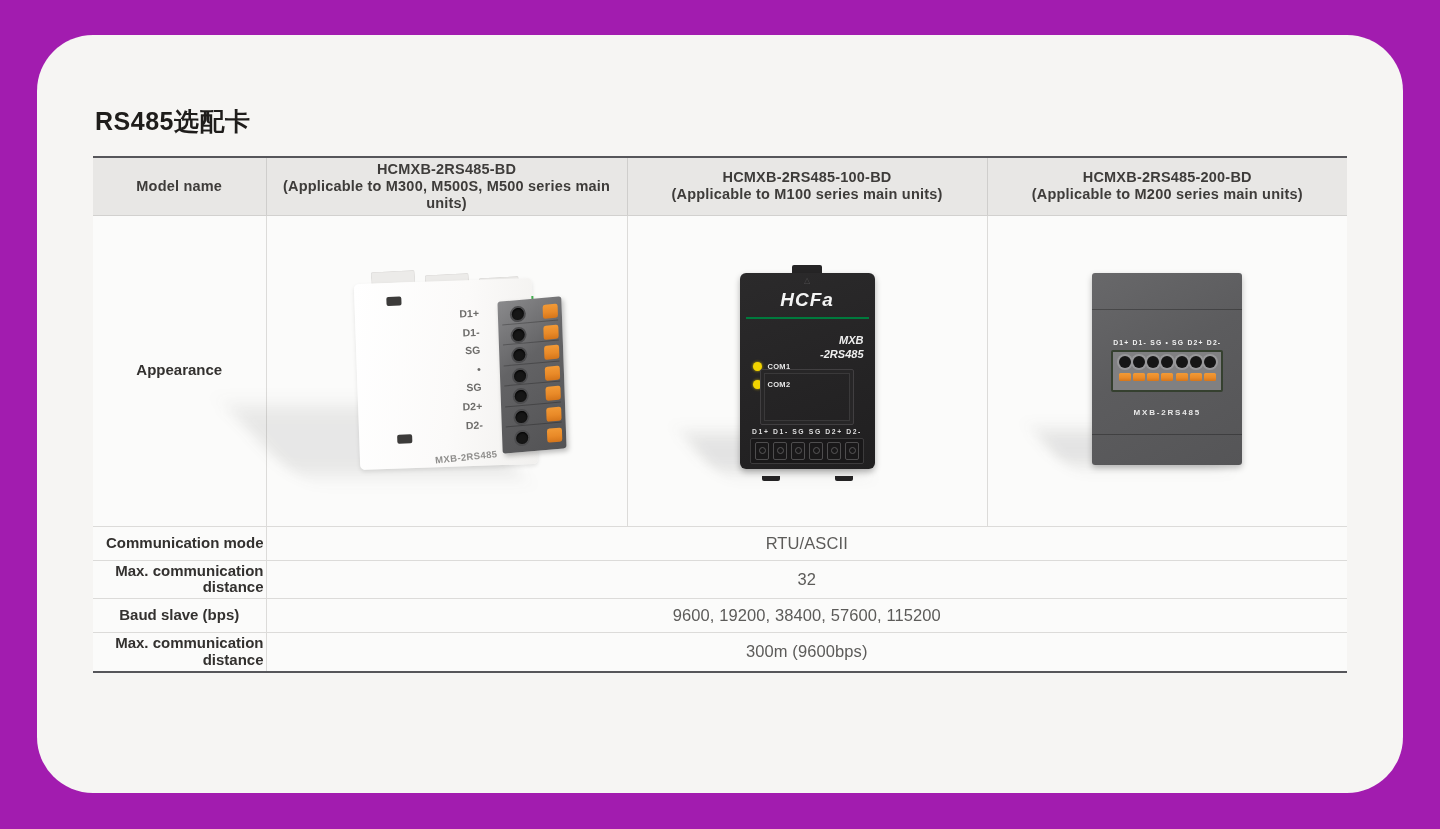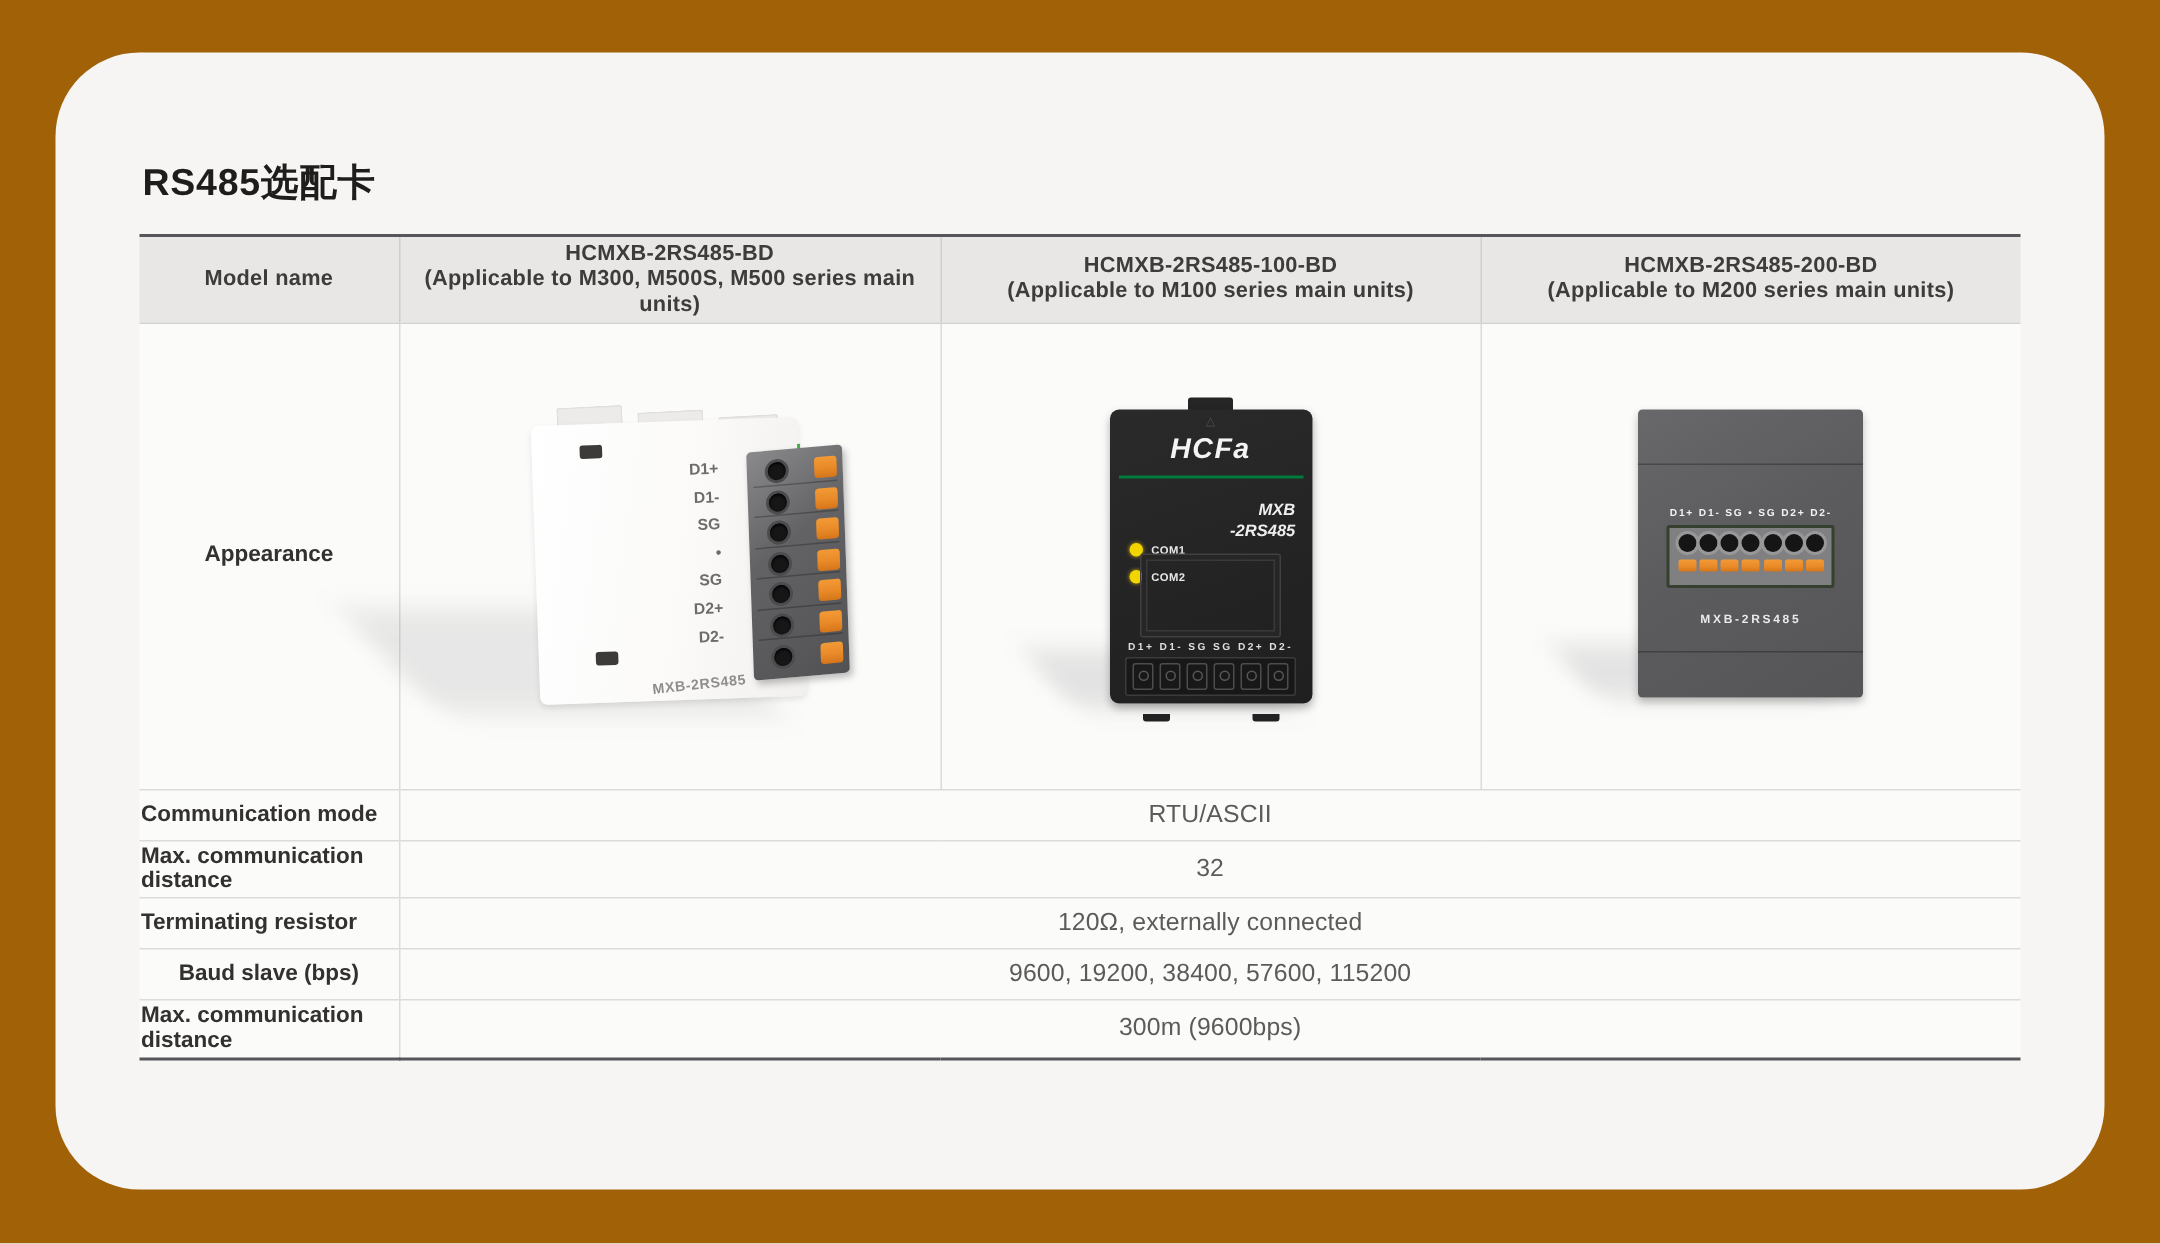--- a/index.html
+++ b/index.html
@@ -9,35 +9,35 @@
     --border-dark:#56565a;
     --border-light:#dcdbd9;
     --text-dark:#33312f;
     --text-value:#5c5b59;
     --accent-orange:#e98a28;
     --led-yellow:#f2d400;
     --brand-green:#007a3d;
   }
   *{margin:0;padding:0;box-sizing:border-box;}
   html,body{width:1440px;height:829px;background:#ffffff;font-family:"Liberation Sans",sans-serif;}
-  .page{position:relative;width:1440px;height:829px;background:#a16207;overflow:hidden;}
+  .page{position:relative;width:1440px;height:829px;background:#a21caf;overflow:hidden;}
   .card{position:absolute;left:37px;top:35px;width:1366px;height:758px;background:var(--card-bg);border-radius:56px;}
   .page-title{position:absolute;left:58px;top:70px;font-size:25px;font-weight:bold;color:#1f1d1b;letter-spacing:0.5px;}
 
   table.spec{position:absolute;left:56px;top:121px;width:1254px;border-collapse:collapse;table-layout:fixed;
     border-top:2px solid var(--border-dark);border-bottom:2px solid var(--border-dark);}
   table.spec th, table.spec td{vertical-align:middle;background:var(--cell-bg);}
   tr.header-row th{height:58px;background:var(--header-bg);color:#3e3c3a;font-size:14.5px;font-weight:bold;
     line-height:1.18;text-align:center;letter-spacing:0.2px;border-bottom:1px solid #d2d1cf;padding:2px 4px;}
   tr.header-row th + th{border-left:1px solid #cfcecc;}
   tr.appearance-row td, tr.appearance-row th{height:310px;border-bottom:1px solid var(--border-light);}
   tr.appearance-row td + td{border-left:1px solid var(--border-light);}
   tr.appearance-row th{border-right:1px solid var(--border-light);margin-top:18px;}
   th.lbl{font-size:15px;font-weight:bold;color:var(--text-dark);text-align:center;line-height:1.12;padding:2px;}
-  th.lbl.left{text-align:left;padding-left:1px;}
+  th.lbl.left{text-align:right;padding-left:1px;}
   tr.data-row th, tr.data-row td{border-bottom:1px solid var(--border-light);}
   tr.data-row th{border-right:1px solid var(--border-light);}
   tr.data-row:last-child th, tr.data-row:last-child td{border-bottom:none;}
   td.val{font-size:16.5px;color:var(--text-value);text-align:center;letter-spacing:0.1px;}
   .h36{height:36px;} .h34{height:34px;}
   td.imgcell{text-align:center;}
   .imgwrap{position:relative;width:100%;height:310px;display:flex;align-items:center;justify-content:center;}
 
   
   .module1{position:relative;width:235px;height:215px;}
@@ -300,24 +300,20 @@
       <tr class="data-row">
         <th class="lbl left h34">Communication mode</th>
         <td class="val h34" colspan="3">RTU/ASCII</td>
       </tr>
 
       <tr class="data-row">
         <th class="lbl left h34">Max. communication distance</th>
         <td class="val h34" colspan="3">32</td>
       </tr>
 
-      <tr class="data-row">
-        <th class="lbl left h34">Terminating resistor</th>
-        <td class="val h34" colspan="3">120Ω, externally connected</td>
-      </tr>
 
       <tr class="data-row">
         <th class="lbl h34">Baud slave (bps)</th>
         <td class="val h34" colspan="3">9600, 19200, 38400, 57600, 115200</td>
       </tr>
 
       <tr class="data-row">
         <th class="lbl left h34">Max. communication distance</th>
         <td class="val h34" colspan="3">300m (9600bps)</td>
       </tr>

